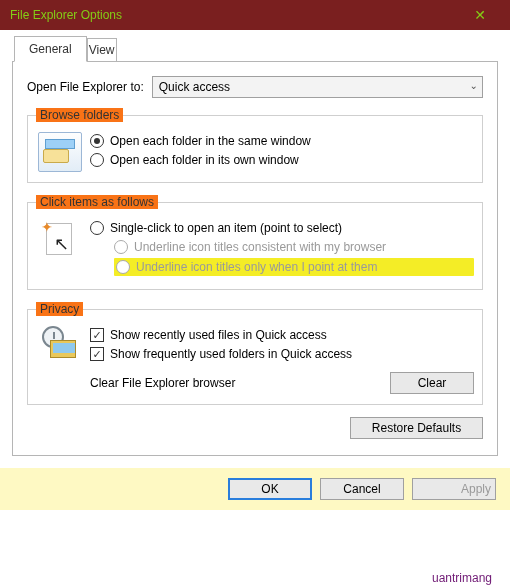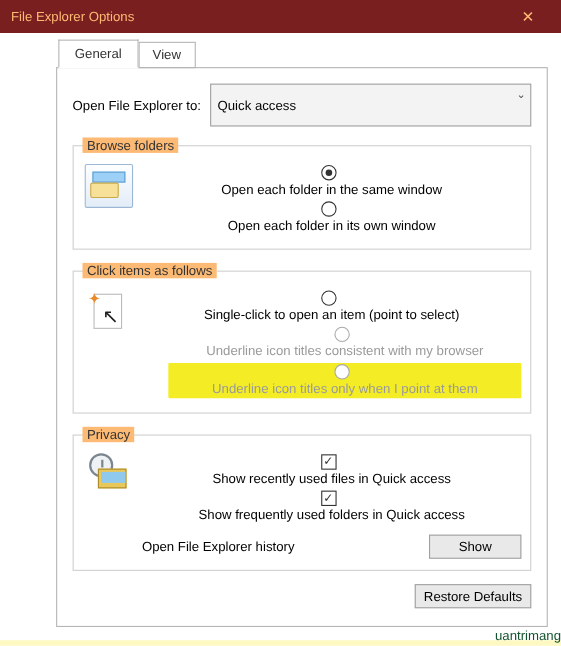--- a/index.html
+++ b/index.html
@@ -7,50 +7,49 @@
     margin: 0;
     font-family: "Segoe UI", Tahoma, sans-serif;
     font-size: 12px;
     background: #fff;
     width: 510px;
     height: 587px;
     overflow: hidden;
   }
   .titlebar {
     background: #7a1f1f;
-    color: #fdba74;
+    color: #84cc16;
     height: 30px;
     display: flex;
     align-items: center;
     padding: 0 10px;
     font-size: 12px;
   }
   .titlebar-title { flex: 1; }
   .titlebar-close {
     width: 40px;
     text-align: center;
     font-size: 14px;
     cursor: pointer;
   }
   .body-area {
     background: #fff;
     padding: 8px 12px 12px 12px;
-    margin-left: 39px;
   }
   .tabs {
     display: flex;
     position: relative;
     margin-bottom: -1px;
     padding-left: 2px;
   }
   .tab {
     border: 1px solid #b5b5b5;
     border-bottom: 1px solid #b5b5b5;
     background: #fff;
-    padding: 4px 12px;
+    padding: 4px 1px;
     font-size: 12px;
     color: #333;
     margin-right: 0px;
     cursor: pointer;
   }
   .tab.active {
     border-bottom: 1px solid #fff;
     position: relative;
     z-index: 2;
     padding: 5px 14px;
@@ -65,21 +64,21 @@
   .row-open {
     display: flex;
     align-items: center;
     margin-bottom: 10px;
   }
   .row-open label { margin-right: 8px; }
   .combo {
     flex: 1;
     border: 1px solid #a0a0a0;
     background: #f3f3f3;
-    height: 39px;
+    height: 22px;
     display: flex;
     align-items: center;
     padding: 0 6px;
     position: relative;
     cursor: pointer;
   }
   .combo .chev {
     position: absolute;
     right: 4px;
     top: 3px;
@@ -87,21 +86,21 @@
     color: #555;
   }
   fieldset.group {
     border: 1px solid #cfcfcf;
     margin: 0 0 12px 0;
     padding: 8px 8px 10px 8px;
   }
   fieldset.group legend {
     padding: 0 4px;
     color: #333;
-    background: #fdba74;
+    background: #f97316;
   }
   .group-body {
     display: flex;
     align-items: flex-start;
   }
   .group-icon {
     width: 44px;
     height: 40px;
     margin: 2px 8px 0 2px;
     flex: none;
@@ -145,21 +144,21 @@
   .privacy-icon .pic {
     position:absolute; left:12px; top:14px; width:26px; height:18px;
     background:#e9c85b; border:1px solid #aa8a2a;
   }
   .privacy-icon .pic::after{
     content:""; position:absolute; left:2px; top:2px; width:22px; height:10px;
     background:#8fc9ee;
   }
   .options { flex:1; }
   .radio-row, .check-row {
-    display:flex; align-items:center; margin:3px 0; line-height:16px;flex-direction:column;
+    display:flex; align-items:center; margin:3px 0; line-height:16px;
   }
   .radio {
     width:14px; height:14px; border:1px solid #333; border-radius:50%;
     margin-right:6px; flex:none; display:flex; align-items:center; justify-content:center;
     background:#fff; cursor:pointer;
   }
   .radio.checked::after{
     content:""; width:6px; height:6px; background:#333; border-radius:50%;
   }
   .radio.disabled { border-color:#aaa; cursor:default; }
@@ -178,33 +177,33 @@
   }
   .clear-row {
     display:flex; align-items:center; margin-top:10px;
   }
   .clear-row .lbl { flex:1; }
   .btn {
     border:1px solid #a0a0a0; background:#e9e9e9;
     padding:3px 0; width:84px; text-align:center;
     cursor:pointer; font-size:12px;
   }
-  .btn.wide { width:106px; }
+  .btn.wide { width:133px; }
   .restore-row {
     display:flex; justify-content:flex-end; margin-top:10px;
   }
   .footer {
     display:flex; justify-content:flex-end; gap:8px;
     padding:10px 14px; background:#fef9c3;
   }
   .btn.primary { border:2px solid #2a7edc; padding:2px 0; }
   .btn.disabled { color:#9a9a9a; cursor:default;padding-left:44px; }
   
   .watermark{
-    position:absolute; right:0; bottom:2px; color:#14532d; font-size:12px;
+    position:absolute; right:18px; bottom:2px; color:#701a75; font-size:12px;
     pointer-events:none;
   }
 </style>
 </head>
 <body>
 
 <div class="titlebar">
   <span class="titlebar-title">File Explorer Options</span>
   <span class="titlebar-close">✕</span>
 </div>
@@ -278,22 +277,22 @@
         <div class="options">
           <div class="check-row">
             <span class="chk checked"></span>
             <span>Show recently used files in Quick access</span>
           </div>
           <div class="check-row">
             <span class="chk checked"></span>
             <span>Show frequently used folders in Quick access</span>
           </div>
           <div class="clear-row">
-            <span class="lbl">Open File Explorer history</span>
-            <span class="btn">Show</span>
+            <span class="lbl">Clear File Explorer browser</span>
+            <span class="btn">Clear</span>
           </div>
         </div>
       </div>
     </fieldset>
 
     <div class="restore-row">
       <span class="btn wide">Restore Defaults</span>
     </div>
 
   </div>

